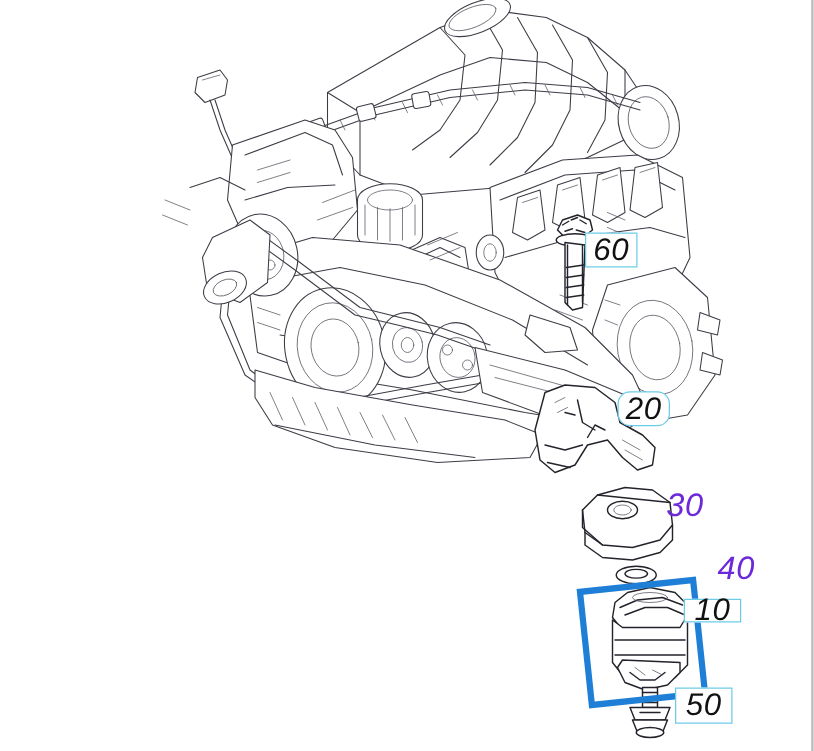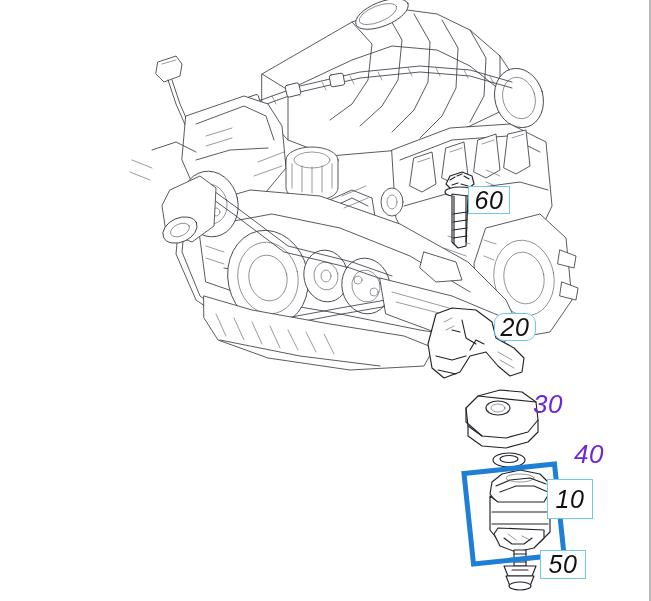--- a/index.html
+++ b/index.html
@@ -56,21 +56,21 @@
   }
   .callout .num {
     display: block;
     font-style: italic;
   }
 
   #callout-60 { left: 468px; top: 186px; width: 42px;  height: 28px; font-size: 25px; }
   #callout-20 { left: 494px; top: 313px; width: 42px;  height: 28px; font-size: 25px; border-radius: 10px; }
   #callout-30 { left: 533px; top: 390px; width: 42px;  height: 28px; font-size: 26px; justify-content: flex-start; }
   #callout-40 { left: 526px; top: 440px; width: 42px;  height: 28px; font-size: 26px; justify-content: flex-start; margin-left: 48px; }
-  #callout-10 { left: 547px; top: 479px; width: 46px;  height: 40px; font-size: 25px; }
+  #callout-10 { left: 547px; top: 479px; width: 46px;  height: 19px; font-size: 25px; }
   #callout-50 { left: 540px; top: 550px; width: 46px;  height: 29px; font-size: 25px; }
 
   
   #highlight-frame {
     position: absolute;
     left: 466px;
     top: 466px;
     width: 96px;
     height: 96px;
     border: 5px solid #1f7fd6;

